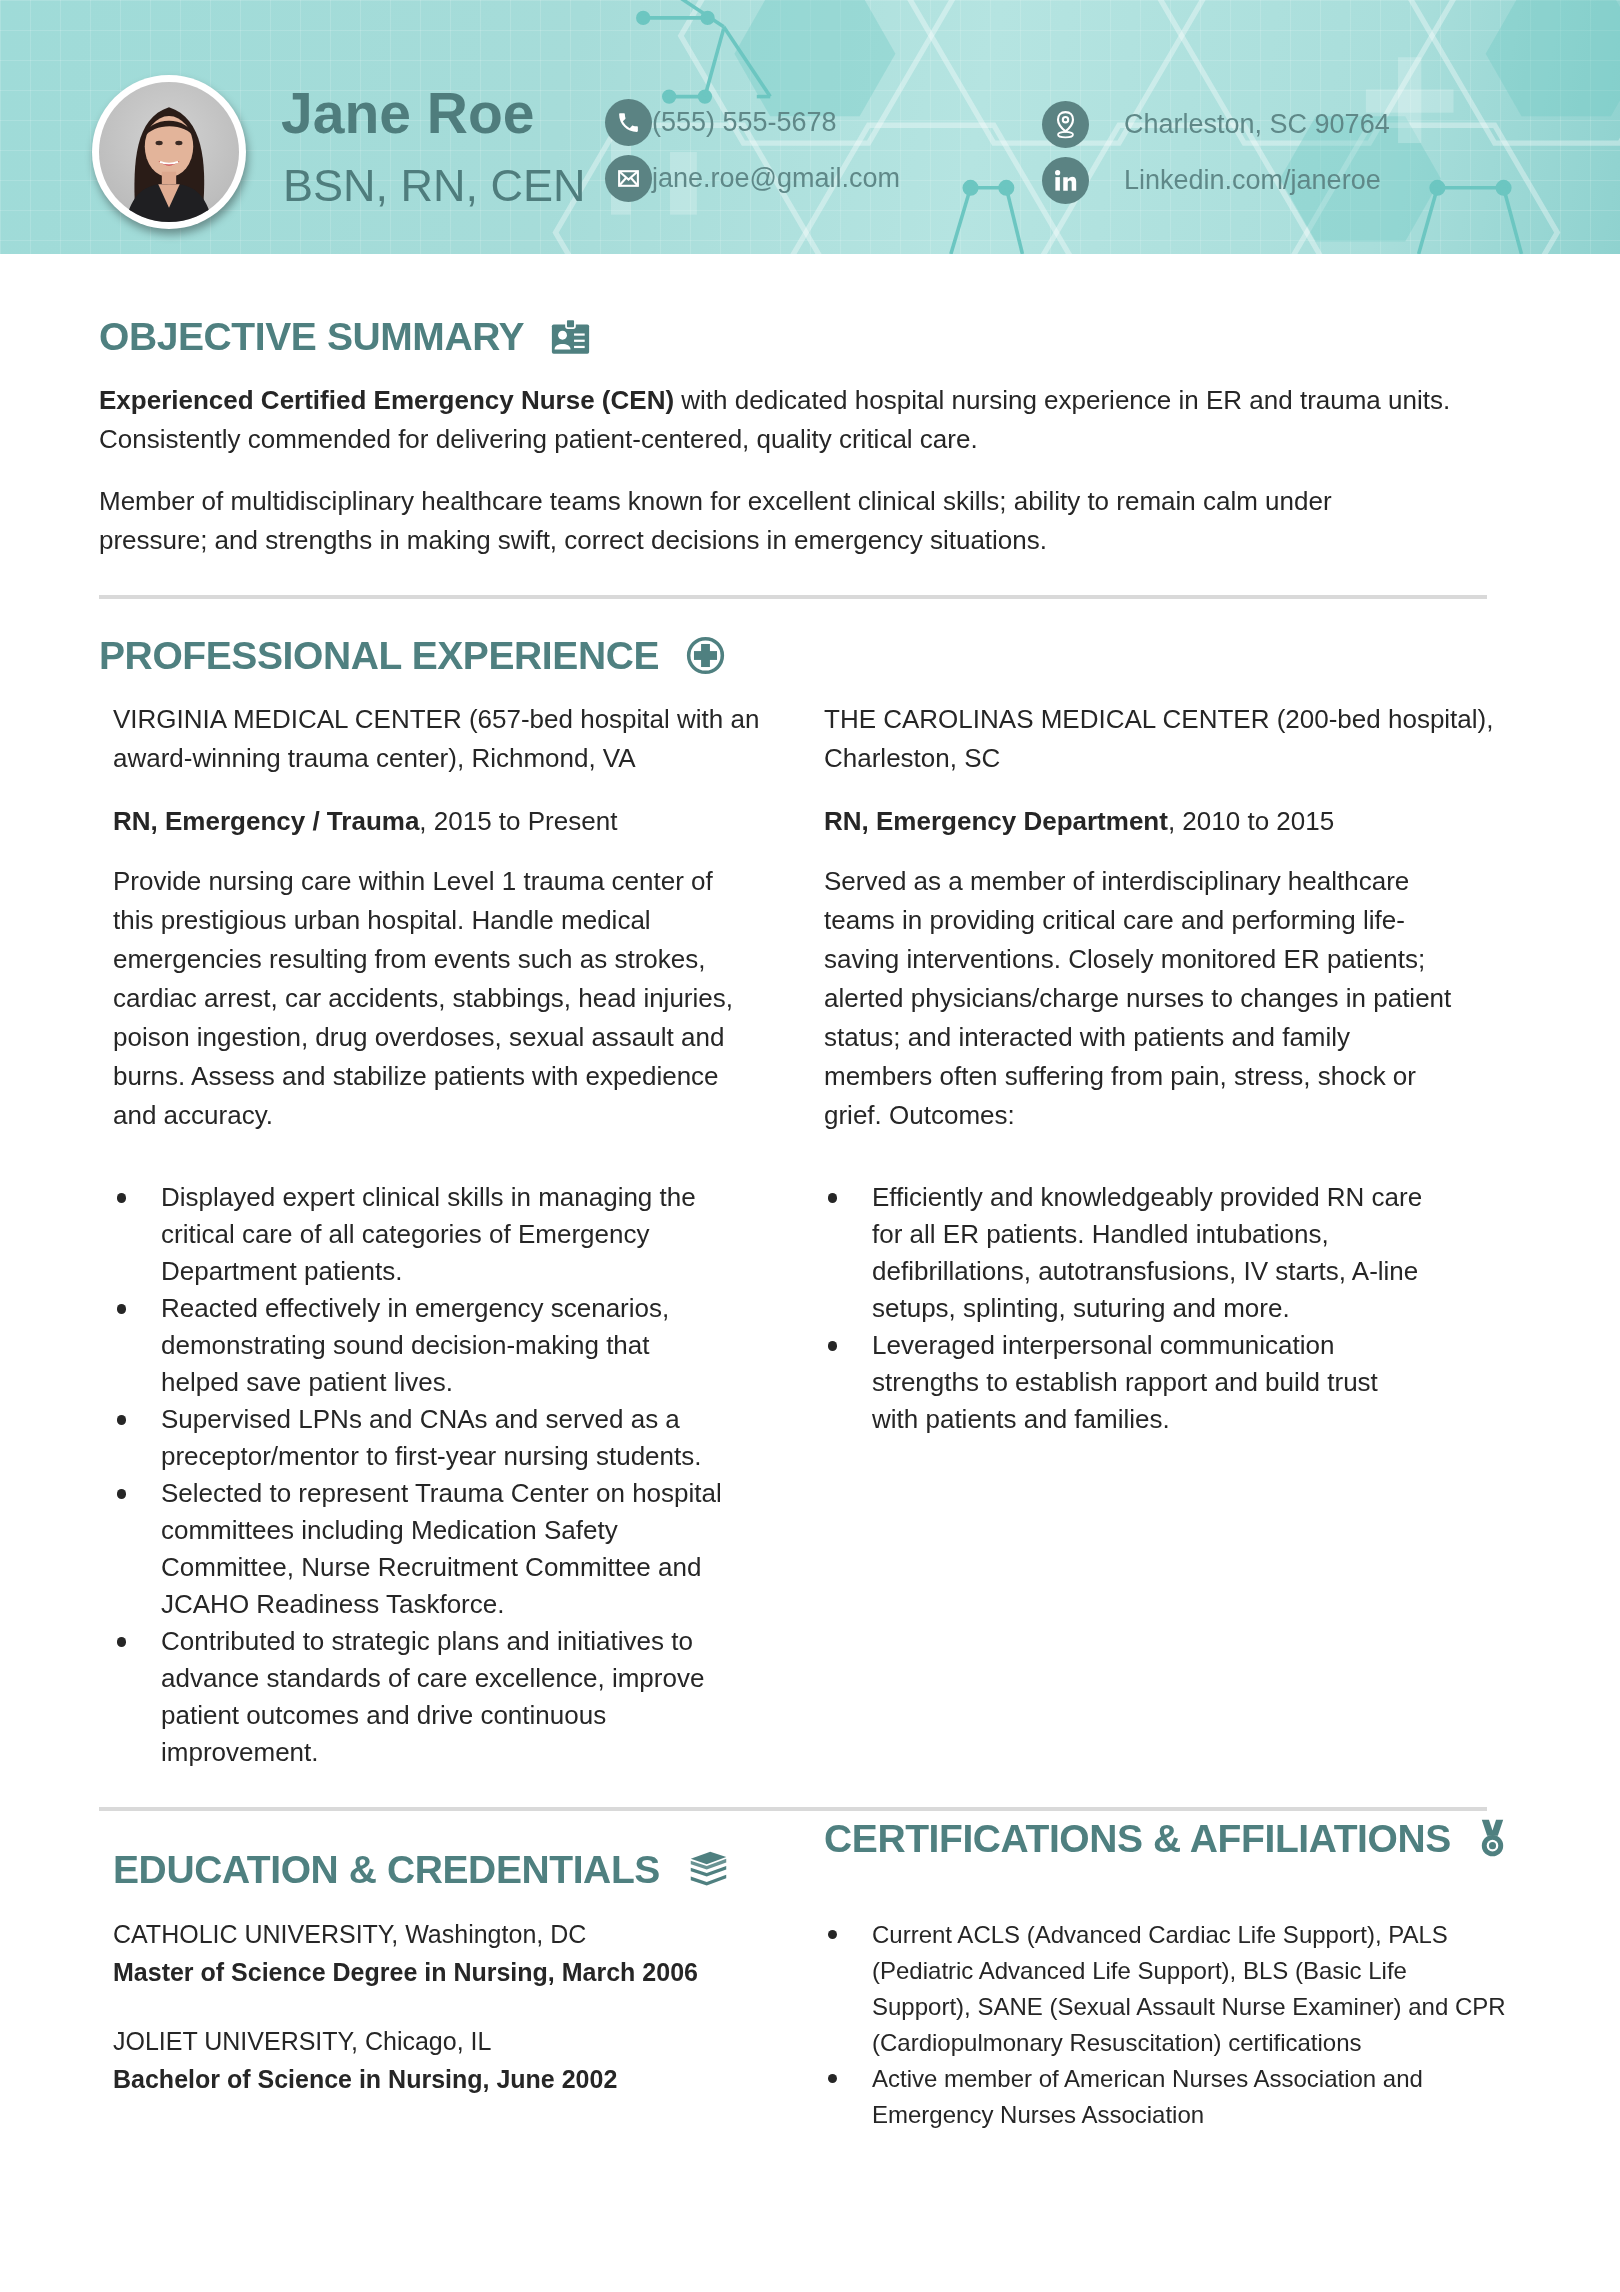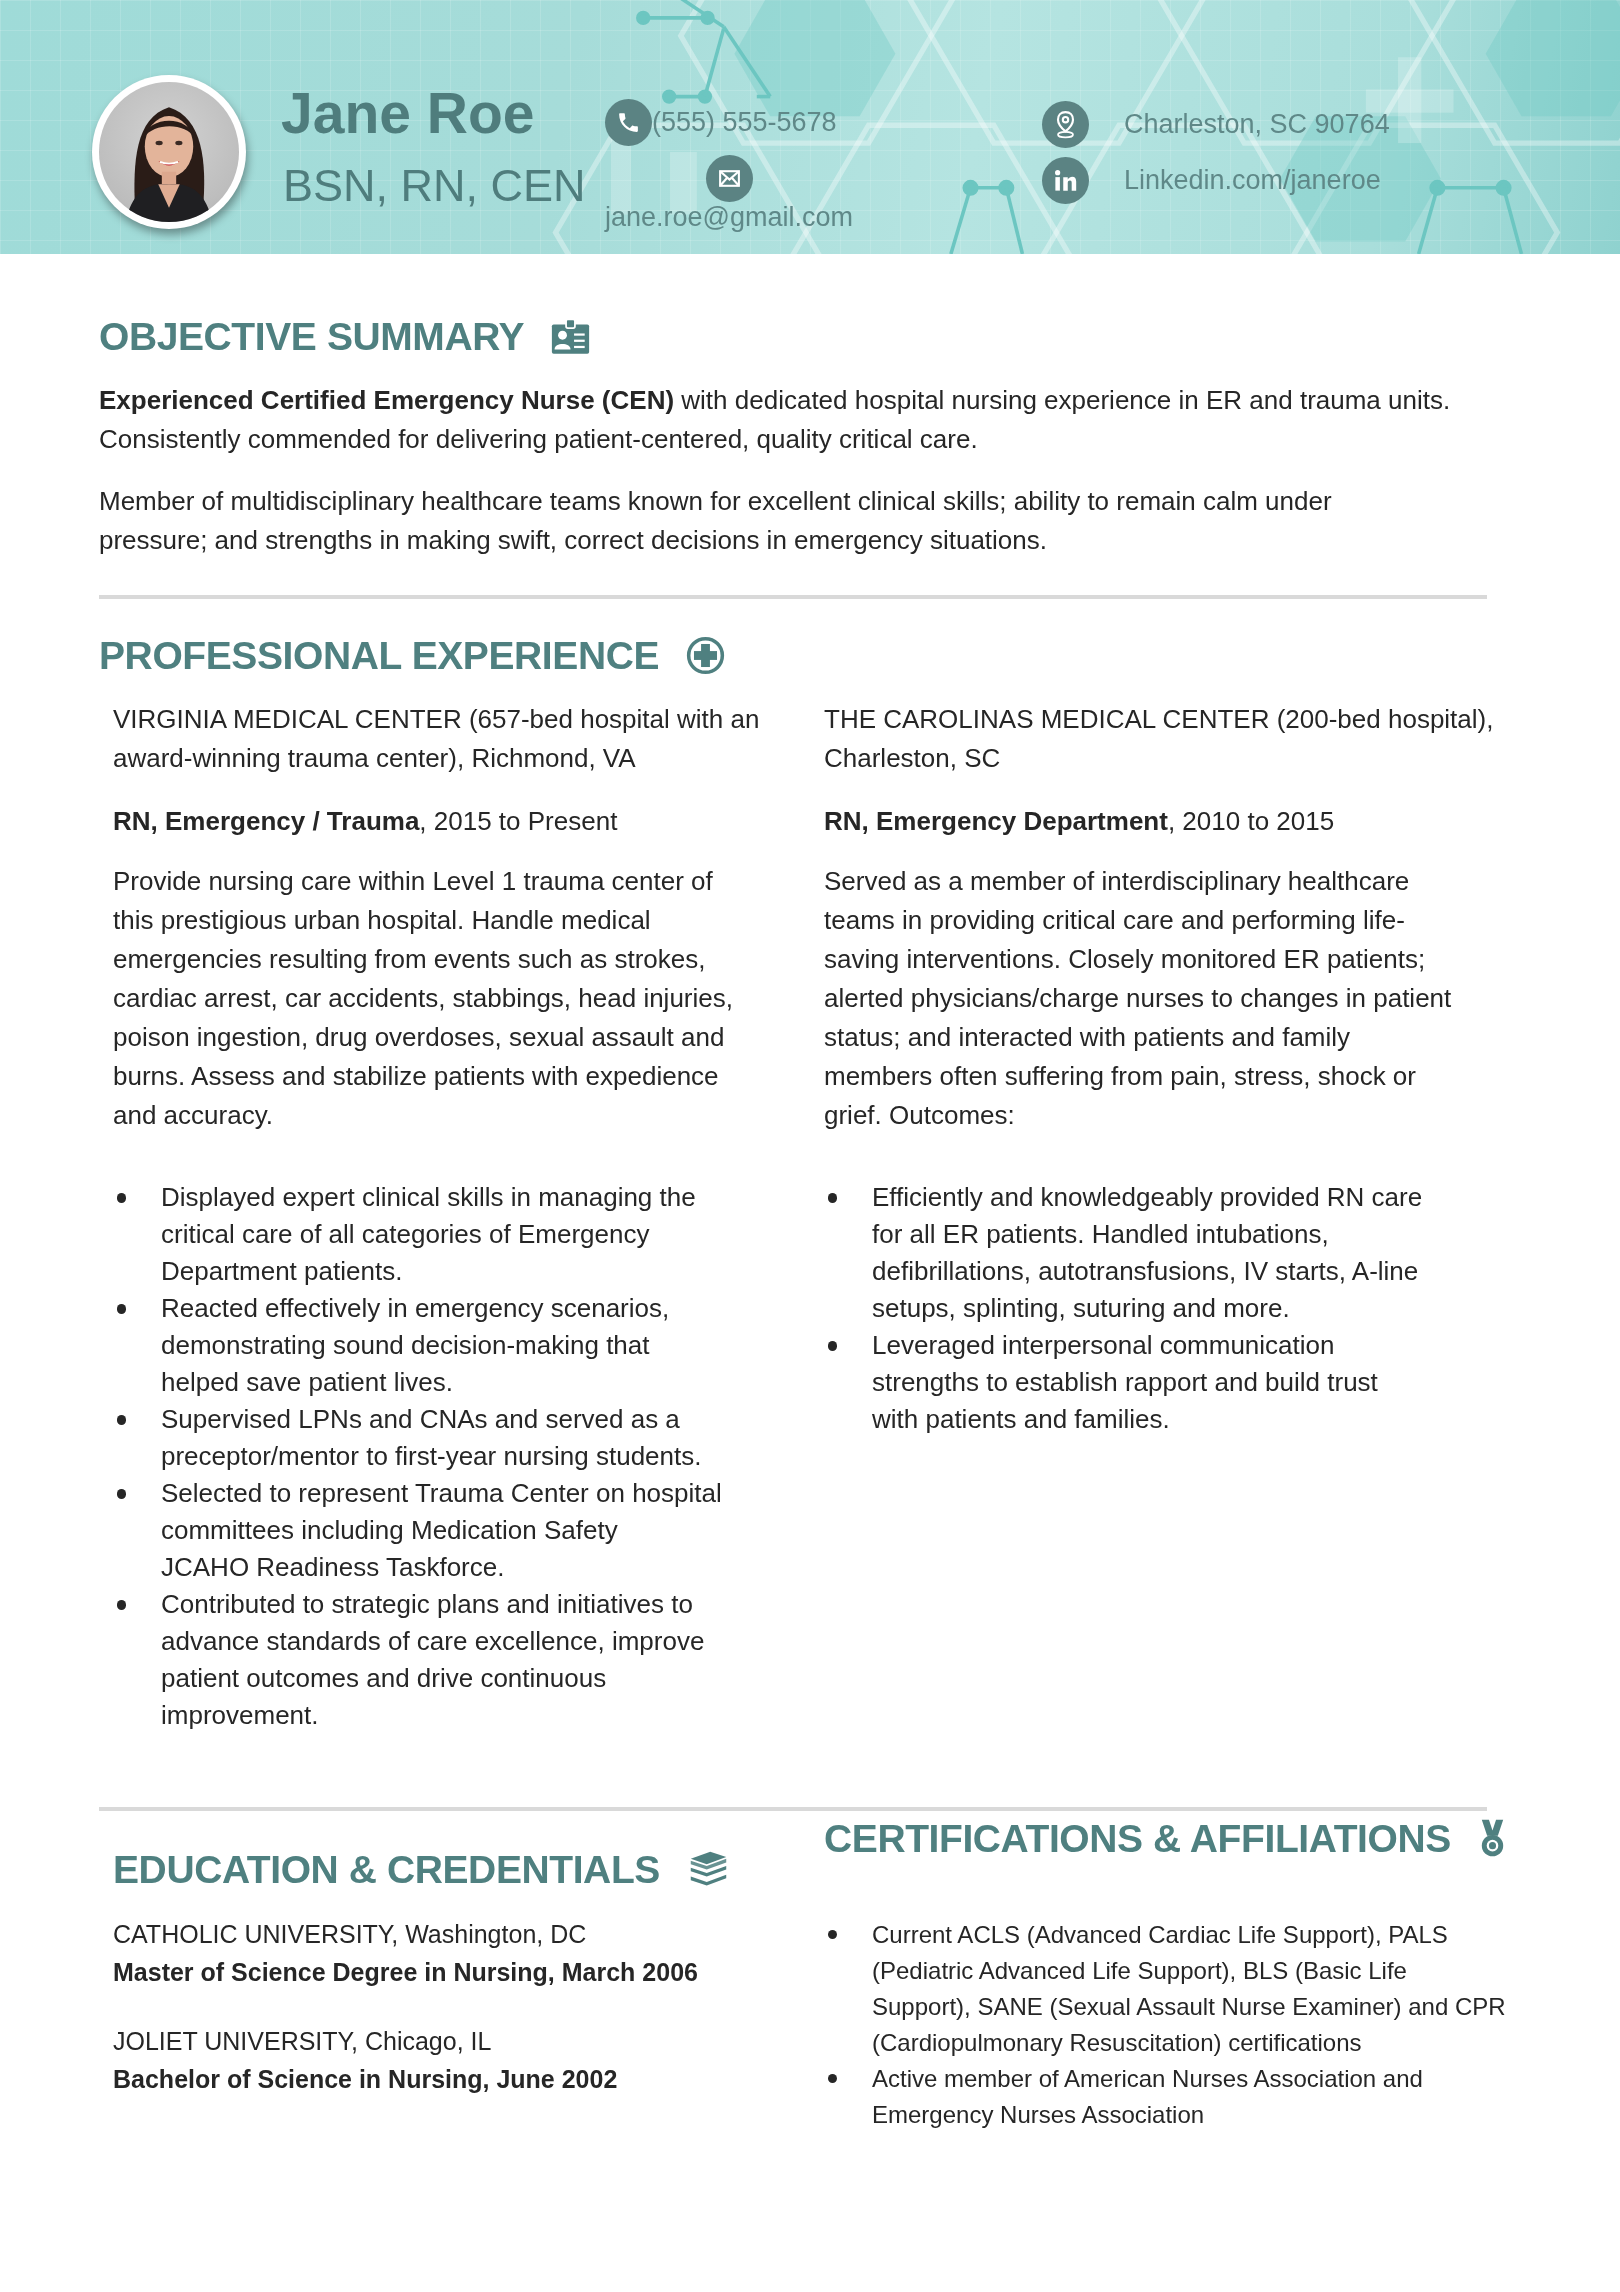--- a/index.html
+++ b/index.html
@@ -40,21 +40,21 @@
     position: absolute; left: 283px; top: 163px; font-size: 45px; color: #4f7d7d; line-height: 1;
   }
 
   .contact { position: absolute; display: flex; align-items: center; }
   .contact .ic {
     width: 47px; height: 47px; border-radius: 50%; background: #5b8383;
     display: flex; align-items: center; justify-content: center; flex: none;
   }
   .contact .txt { font-size: 27px; color: #5f8888; white-space: nowrap; }
   .c-phone { left: 605px; top: 99px; }
-  .c-email { left: 605px; top: 155px; flex-direction: column; }
+  .c-email { left: 605px; top: 155px; }
   .c-loc   { left: 1042px; top: 101px; }
   .c-li    { left: 1042px; top: 157px; }
   .c-loc .txt, .c-li .txt { margin-left: 35px; }
 
   
   .h2 {
     position: absolute; font-size: 39px; font-weight: bold; color: #4f8080;
     line-height: 1; display: flex; align-items: center; white-space: nowrap; letter-spacing: -0.4px;
   }
   .h2 .hicon { display: inline-flex; margin-left: 27px; }
@@ -255,20 +255,21 @@
     <div>demonstrating sound decision-making that</div>
     <div>helped save patient lives.</div>
   </li>
   <li>
     <div>Supervised LPNs and CNAs and served as a</div>
     <div>preceptor/mentor to first-year nursing students.</div>
   </li>
   <li>
     <div>Selected to represent Trauma Center on hospital</div>
     <div>committees including Medication Safety</div>
+    <div>Committee, Nurse Recruitment Committee and</div>
     <div>JCAHO Readiness Taskforce.</div>
   </li>
   <li>
     <div>Contributed to strategic plans and initiatives to</div>
     <div>advance standards of care excellence, improve</div>
     <div>patient outcomes and drive continuous</div>
     <div>improvement.</div>
   </li>
 </ul>
 

